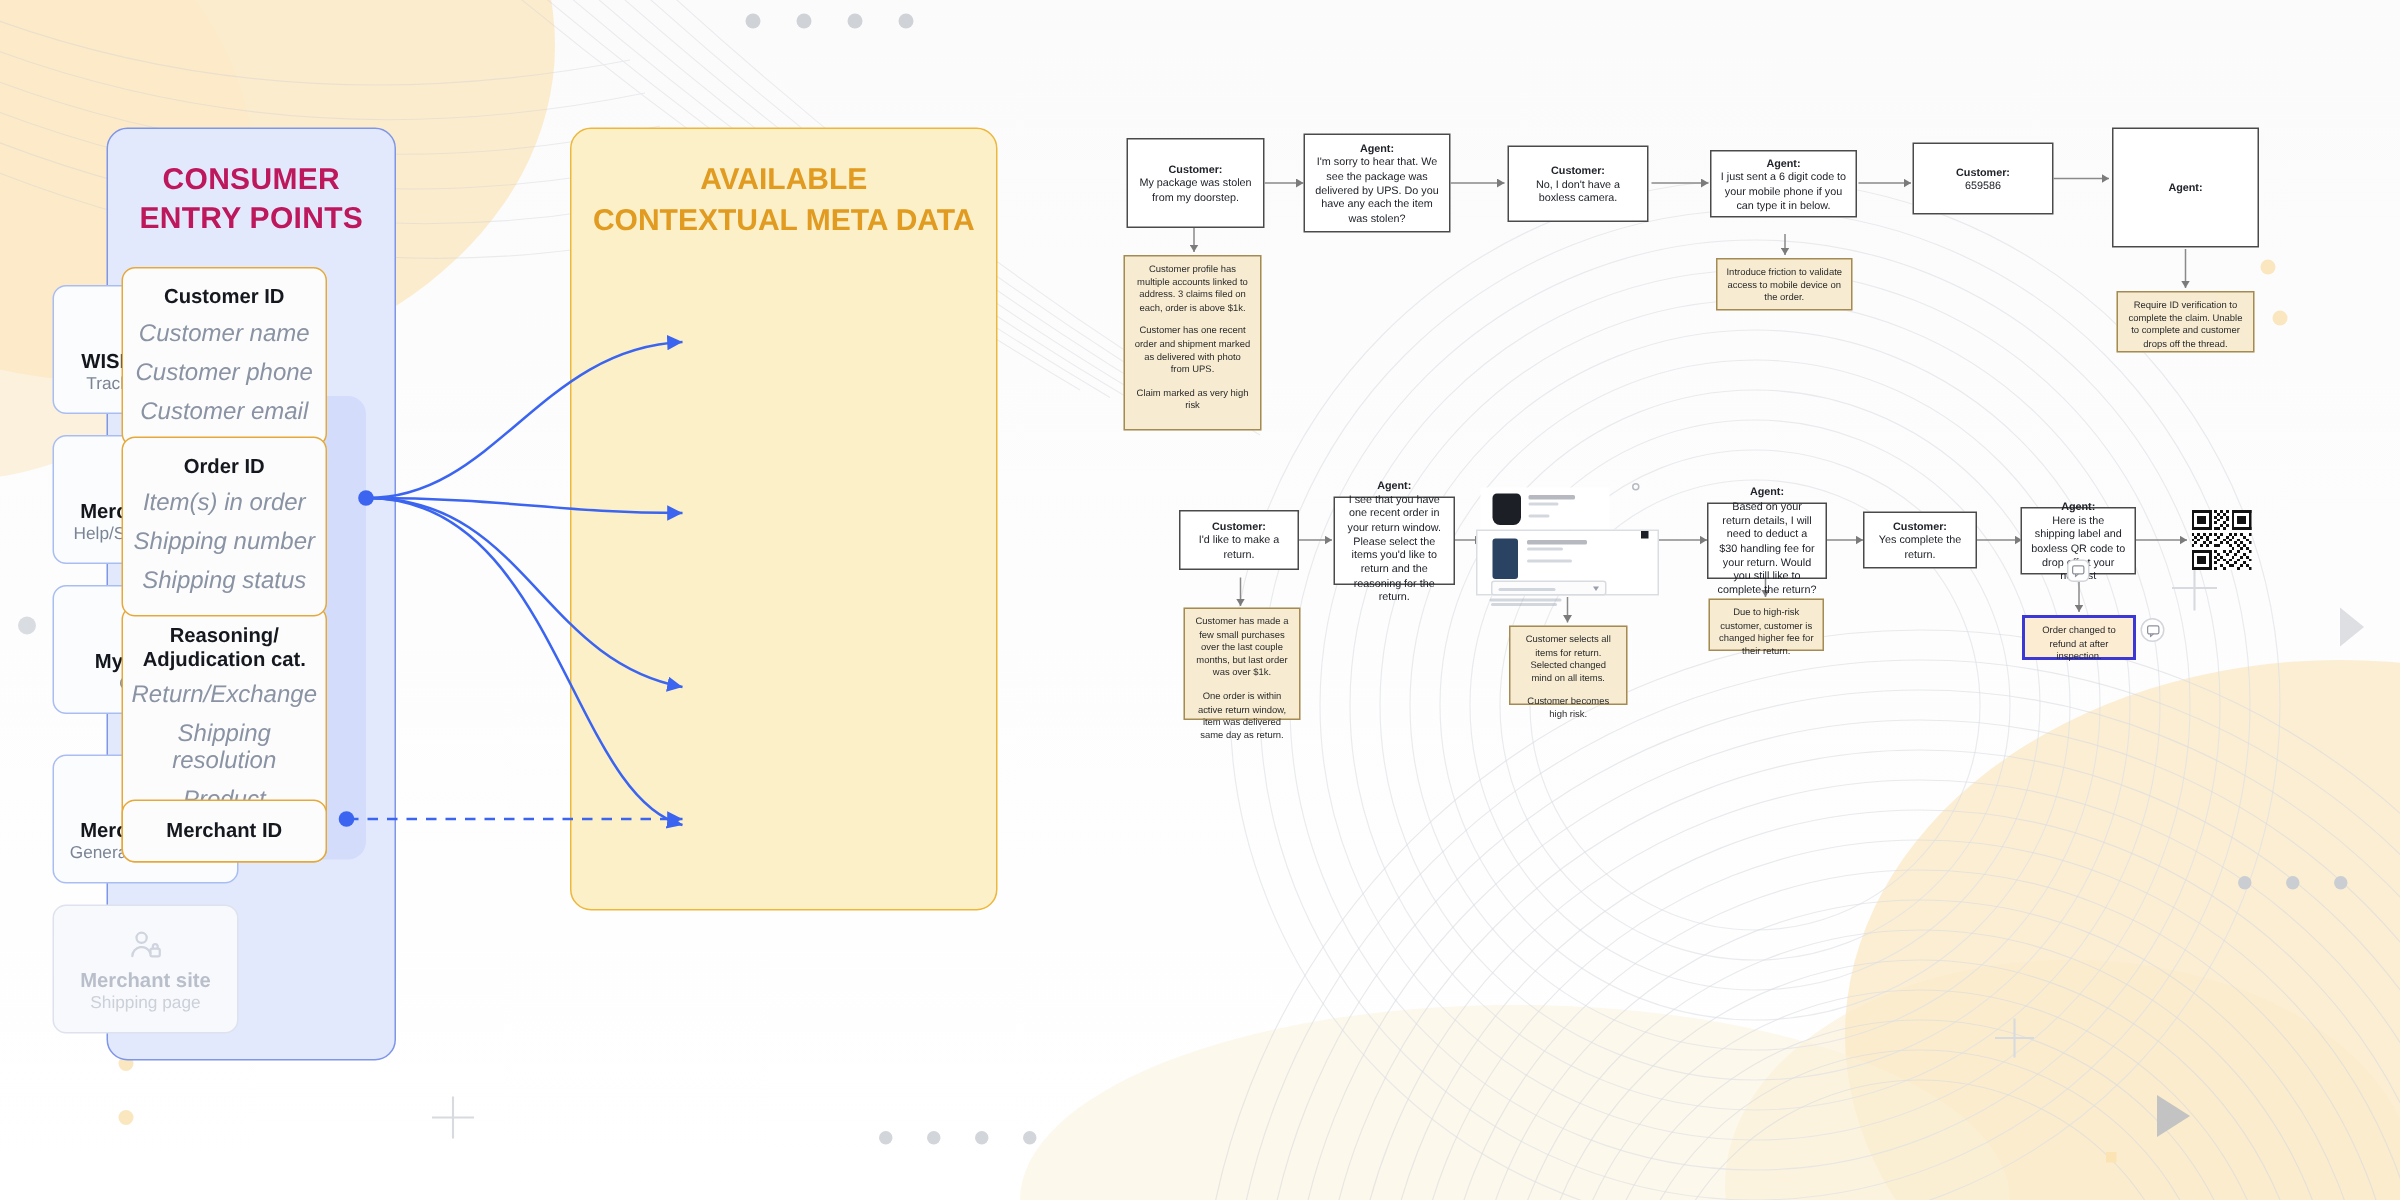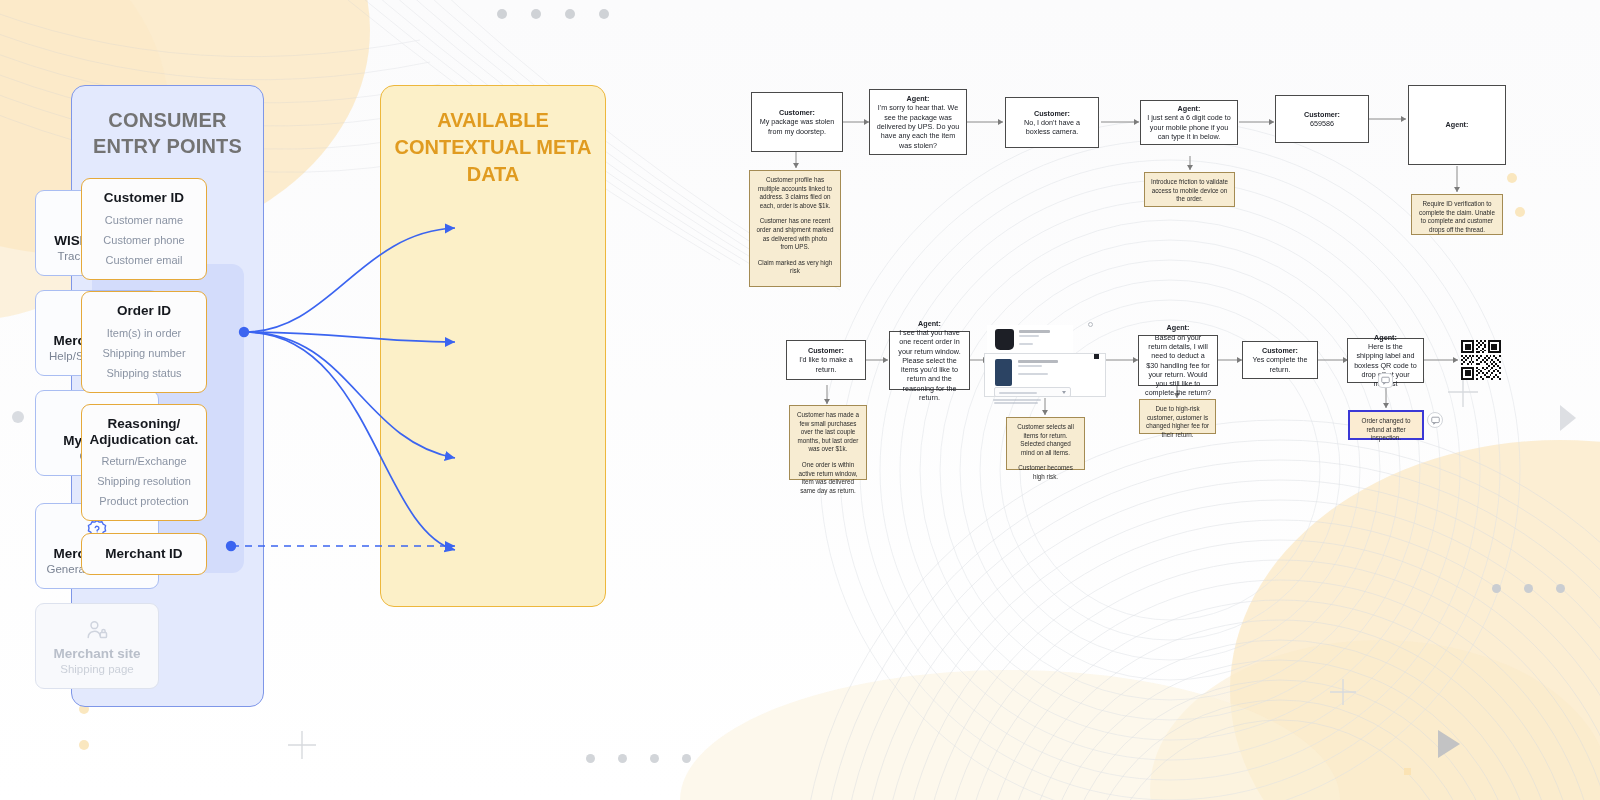--- a/index.html
+++ b/index.html
@@ -25,21 +25,21 @@
   #dots-right { left:1492px; top:584px; gap:23px; }
   #dots-right .dot { width:9px; height:9px; background:#cacdd1; }
 
   
   #entry-panel {
     position:absolute; left:71px; top:85px; width:193px; height:622px;
     background:#e3e9fd; border:1.5px solid #7e96e8; border-radius:14px;
   }
   #entry-title {
     margin-top:21px; text-align:center;
-    color:#737373; font-size:20px; font-weight:700; line-height:26px;
+    color:#be185d; font-size:20px; font-weight:700; line-height:26px;
     letter-spacing:.2px;
   }
   #entry-group {
     position:absolute; left:20px; top:178px; width:152px; height:309px;
     background:#d3dcfb; border-radius:12px;
   }
   .entry-card {
     position:absolute; left:35px; width:124px; height:86px;
     background:#fbfcfe; border:1px solid #a9bdf2; border-radius:9px;
     display:flex; flex-direction:column; align-items:center; justify-content:center;
@@ -52,35 +52,35 @@
   .entry-card.disabled .entry-name { color:#b9bfca; }
   .entry-card.disabled .entry-sub  { color:#cbd0d9; }
   #card-wismo    { top:190px; }
   #card-help     { top:290px; }
   #card-extend   { top:390px; }
   #card-faq      { top:503px; }
   #card-account  { top:603px; }
 
   
   #meta-panel {
-    position:absolute; left:380px; top:85px; width:226px; height:522px;
+    position:absolute; left:380px; top:85px; width:285px; height:522px;
     background:#fcf0c8; border:1.7px solid #edb73c; border-radius:14px;
   }
   #meta-title {
     margin-top:21px; text-align:center;
     color:#e09b20; font-size:20px; font-weight:700; line-height:27px;
   }
   .meta-card {
-    position:absolute; left:81px; width:126px;
+    position:absolute; left:81px; width:137px;
     background:#fcfcfd; border:1px solid #e5a93a; border-radius:9px;
     display:flex; flex-direction:column; align-items:center; justify-content:center;
     padding:11px 6px 13px;
   }
   .meta-h { font-size:13.5px; font-weight:600; color:#15181e; text-align:center; line-height:15.5px; }
-  .meta-li { font-size:11px; color:#8a93a3; margin-top:8px; text-align:center; }
+  .meta-li { font-size:16px; color:#8a93a3; margin-top:8px; text-align:center;font-style:italic; }
   #meta-customer  { top:178px; }
   #meta-order     { top:291px; }
   #meta-reasoning { top:404px; }
   #meta-merchant  { top:533px; padding:12px 6px; }
 
   
   #connectors { position:absolute; left:0; top:0; width:1600px; height:800px; pointer-events:none; }
 
   
   .flow { position:absolute; }

